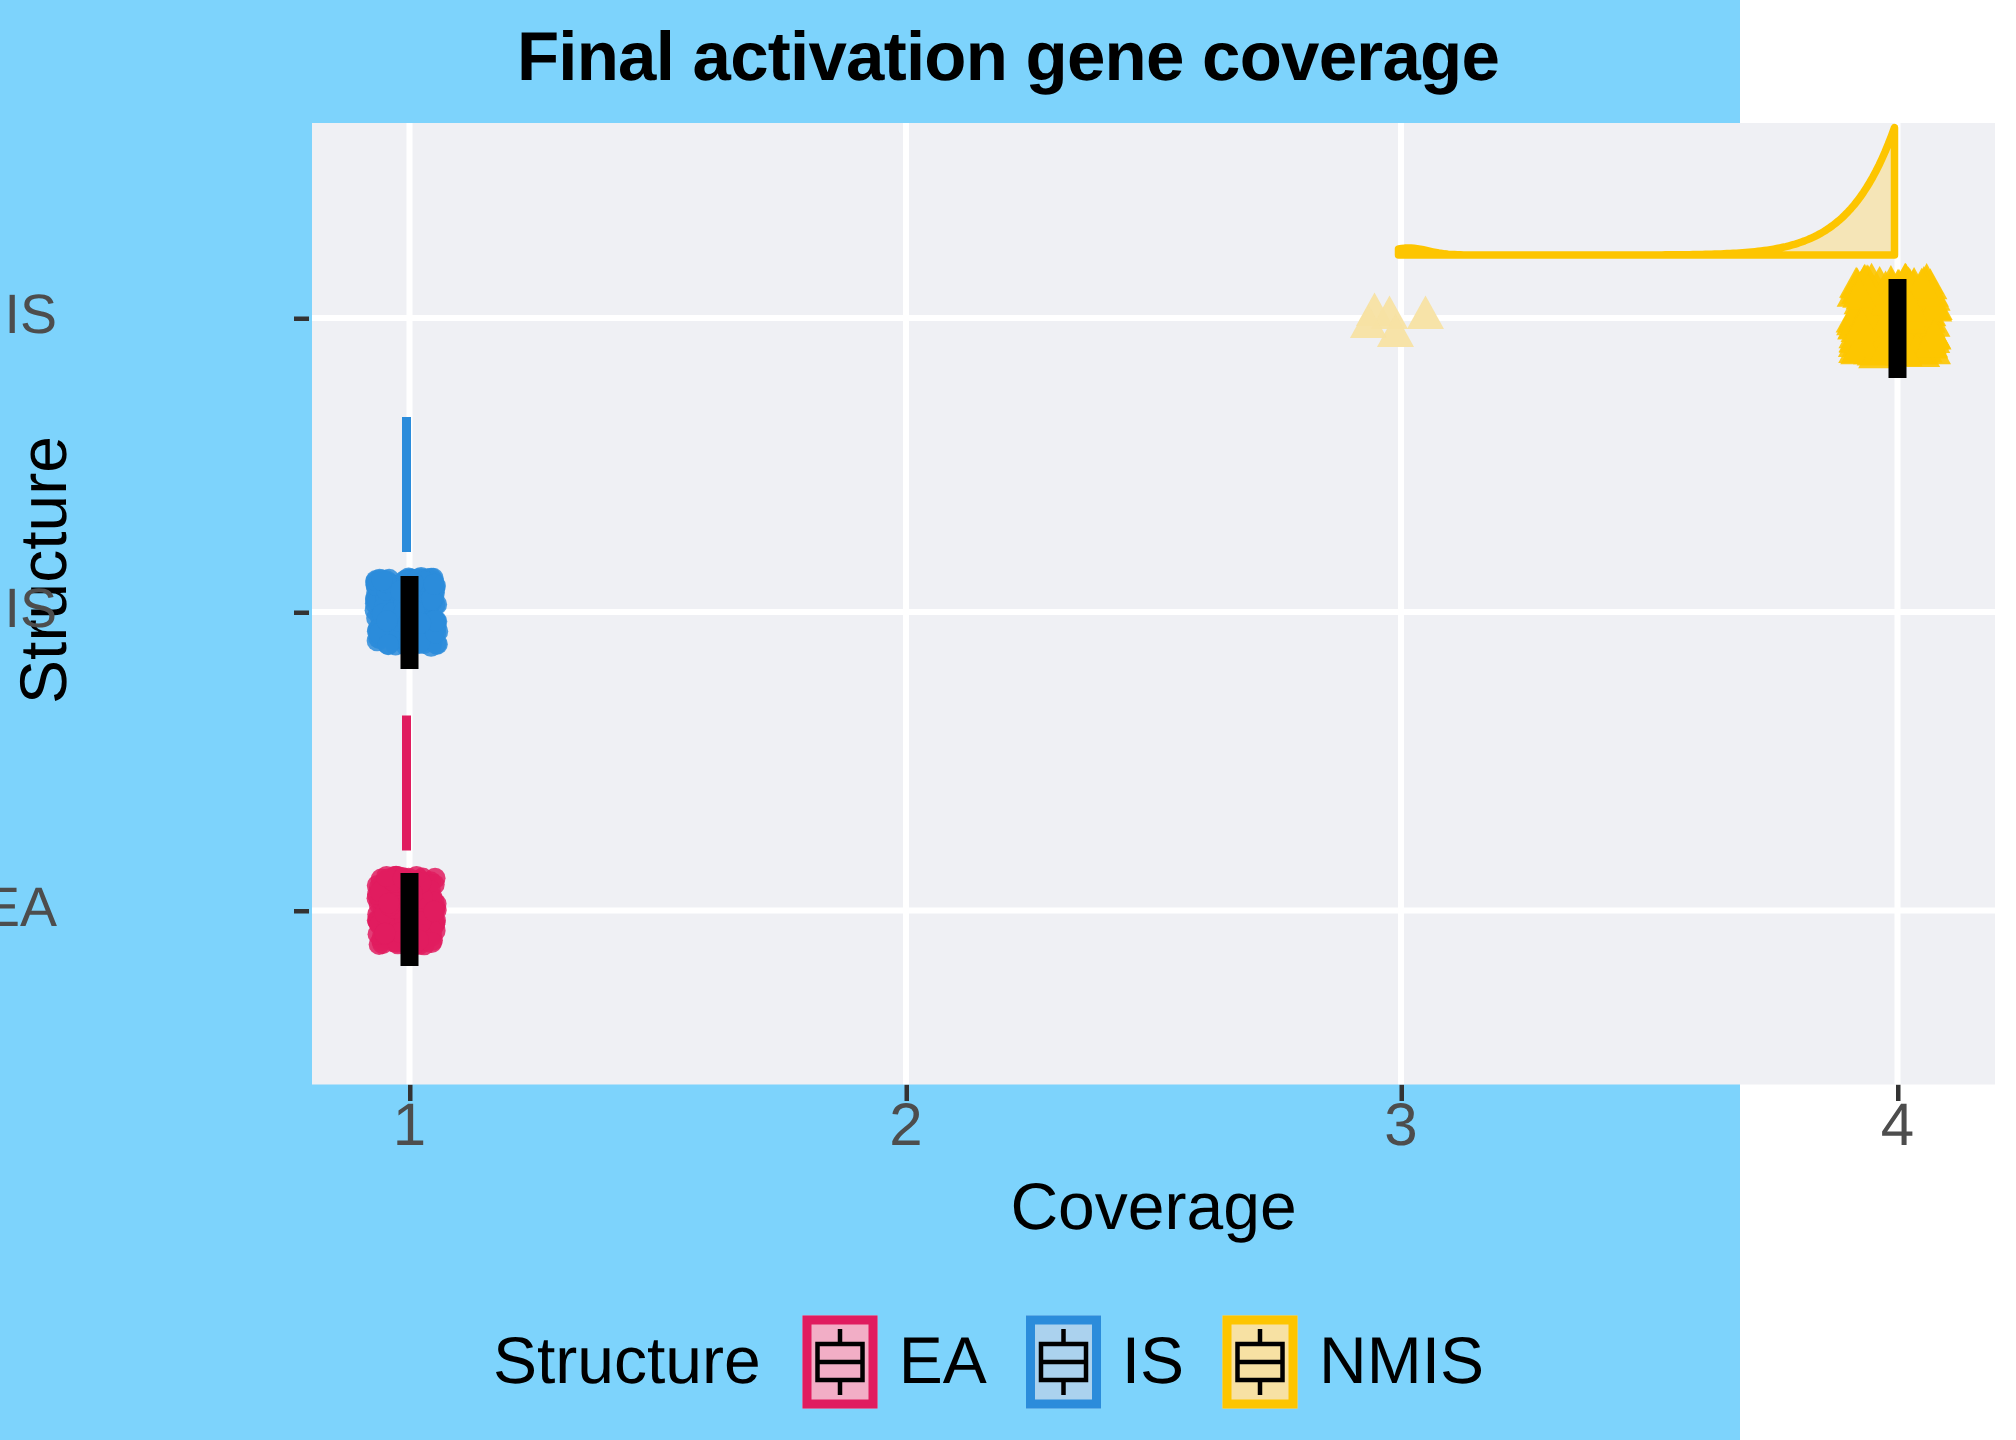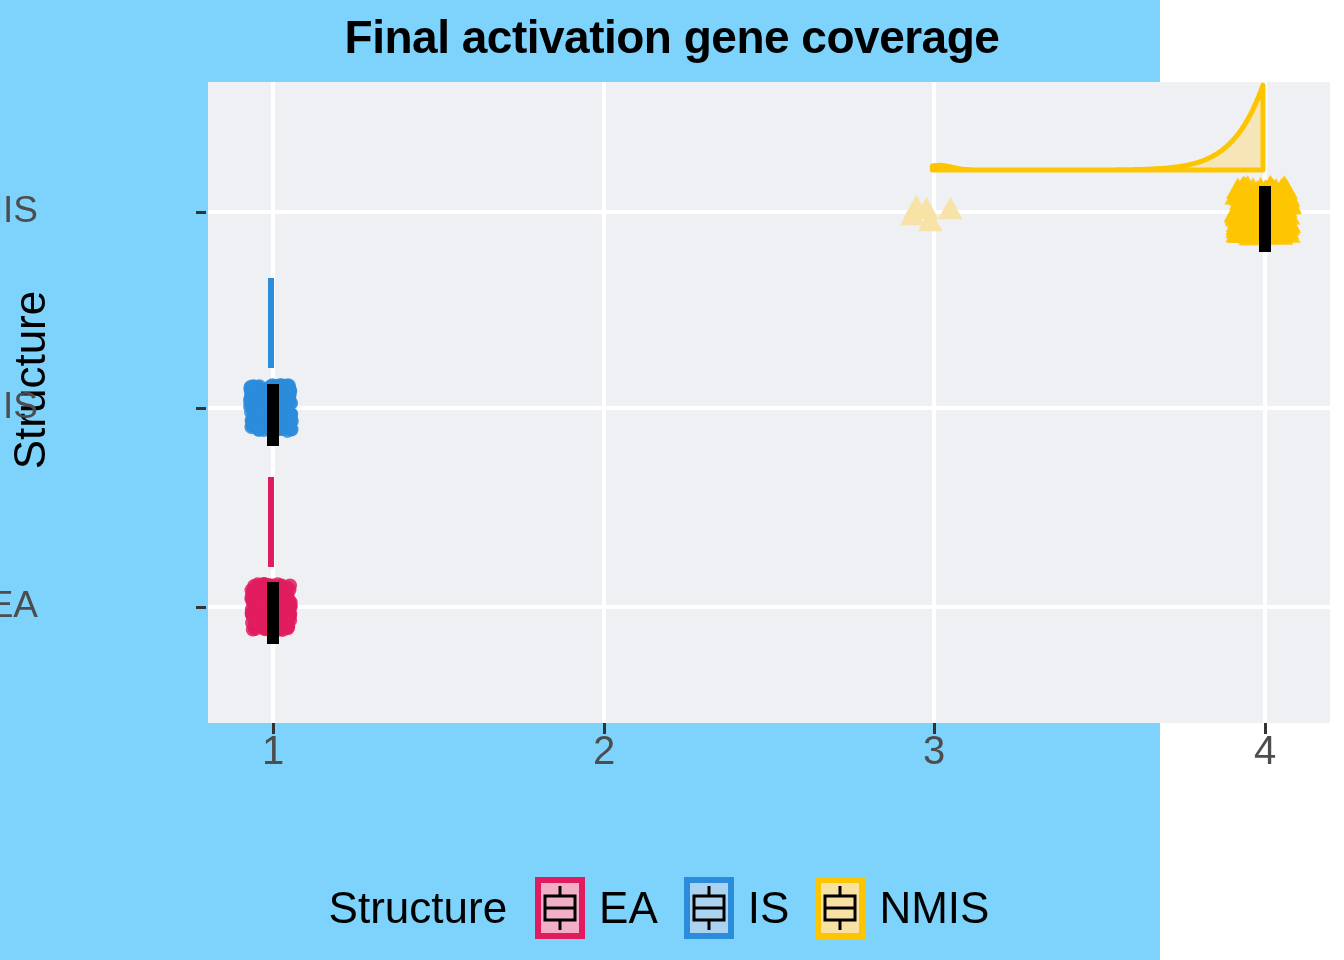--- a/index.html
+++ b/index.html
@@ -185,20 +185,21 @@
 </style>
 </head>
 <body>
 
 <div id="figure">
 
   <div class="chart-title">Final activation gene coverage</div>
 
   <div class="yaxis-title">Structure</div>
 
+  <div class="xaxis-title">Coverage</div>
 
   <div class="ytick-label" id="ylab0" style="top:189px;">NMIS</div>
   <div class="ytick-label" id="ylab1" style="top:385px;">IS</div>
   <div class="ytick-label" id="ylab2" style="top:584px;">EA</div>
 
   <div class="ytick-mark" style="left:196px; top:211px;"></div>
   <div class="ytick-mark" style="left:196px; top:407px;"></div>
   <div class="ytick-mark" style="left:196px; top:606px;"></div>
 
   <div class="xtick-mark" style="left:272px;"></div>

